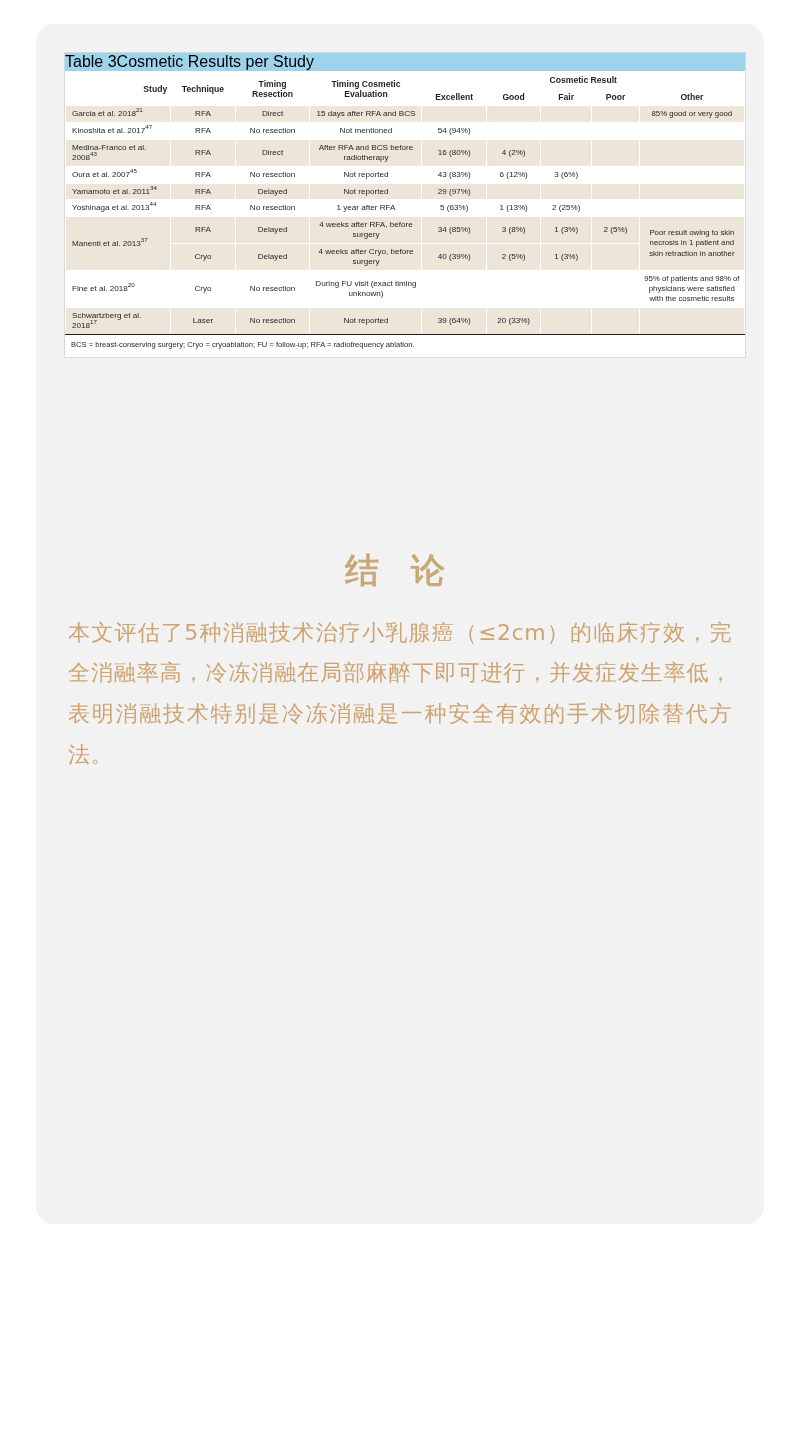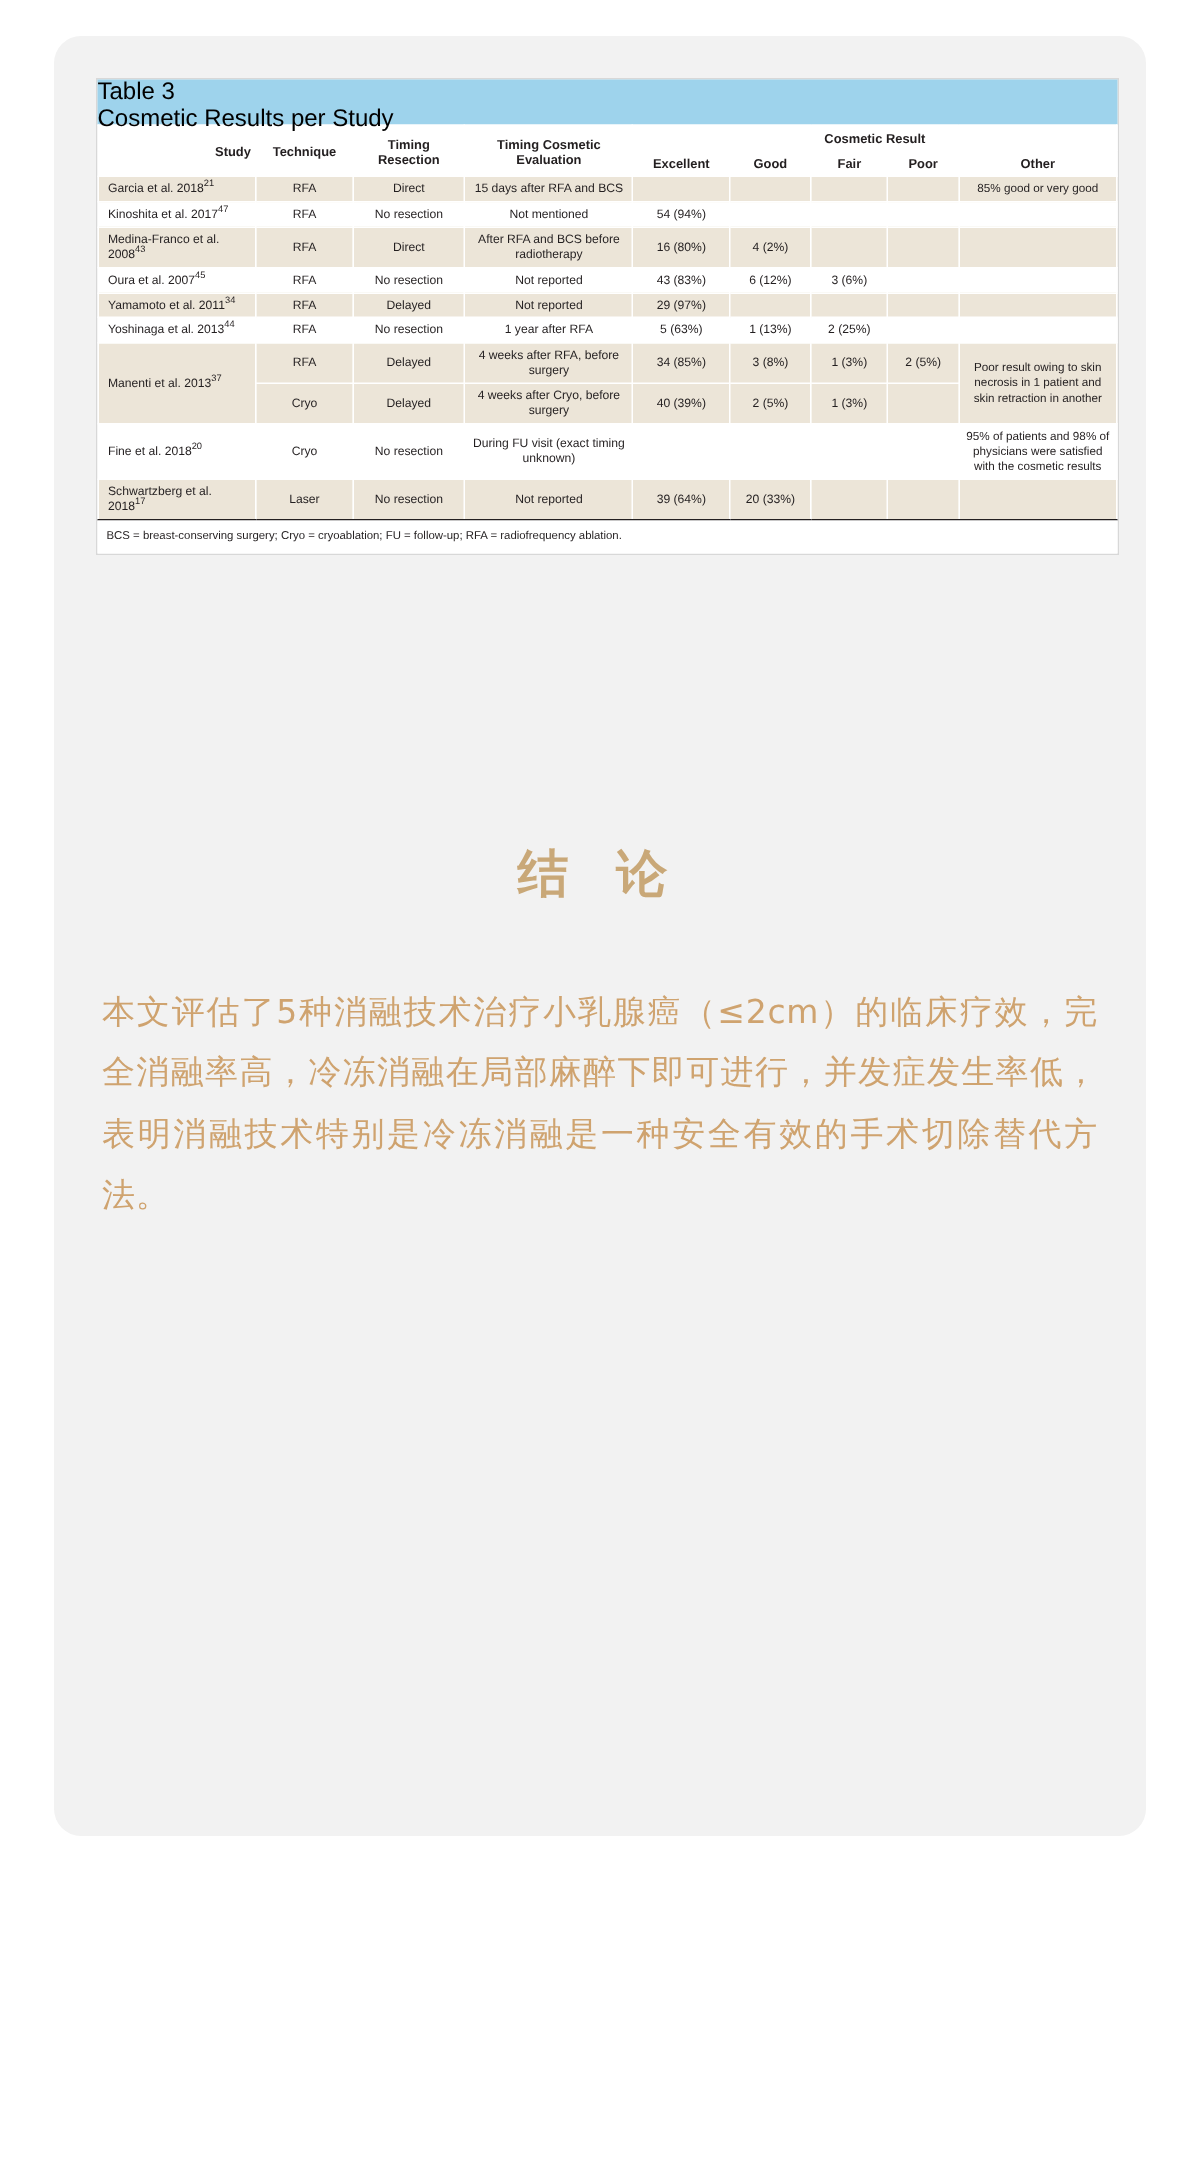--- a/index.html
+++ b/index.html
@@ -47,22 +47,21 @@
   }
   table.t3 td, table.t3 th {
     border: 1px solid #ffffff;
     padding: 3px 3px;
     vertical-align: middle;
   }
   .titlebar-wrap {
     display: flex;
     align-items: stretch;
     background: #9ed3ec;
-    height: 30px;
-    flex-direction: column;
+    height: 18px;
   }
   thead th {
     background: #ffffff;
     color: #231f20;
     font-weight: bold;
     font-size: 8.6px;
     text-align: center;
     border-bottom: 1.3px solid #231f20;
     border-top: 1.3px solid #231f20;
     border-left: none;
@@ -114,21 +113,21 @@
   .conclusion {
     margin-top: 190px;
     text-align: center;
   }
   .conclusion h2 {
     font-family: "DejaVu Sans", sans-serif;
     color: #c9a878;
     font-size: 34px;
     font-weight: bold;
     letter-spacing: 10px;
-    margin: 0 0 50px 0;
+    margin: 0 0 19px 0;
   }
   .conclusion p {
     font-family: "DejaVu Sans", sans-serif;
     color: #cfa36f;
     font-size: 22px;
     line-height: 1.85;
     text-align: justify;
     text-align-last: left;
     margin: 0;
     padding: 0 4px;

